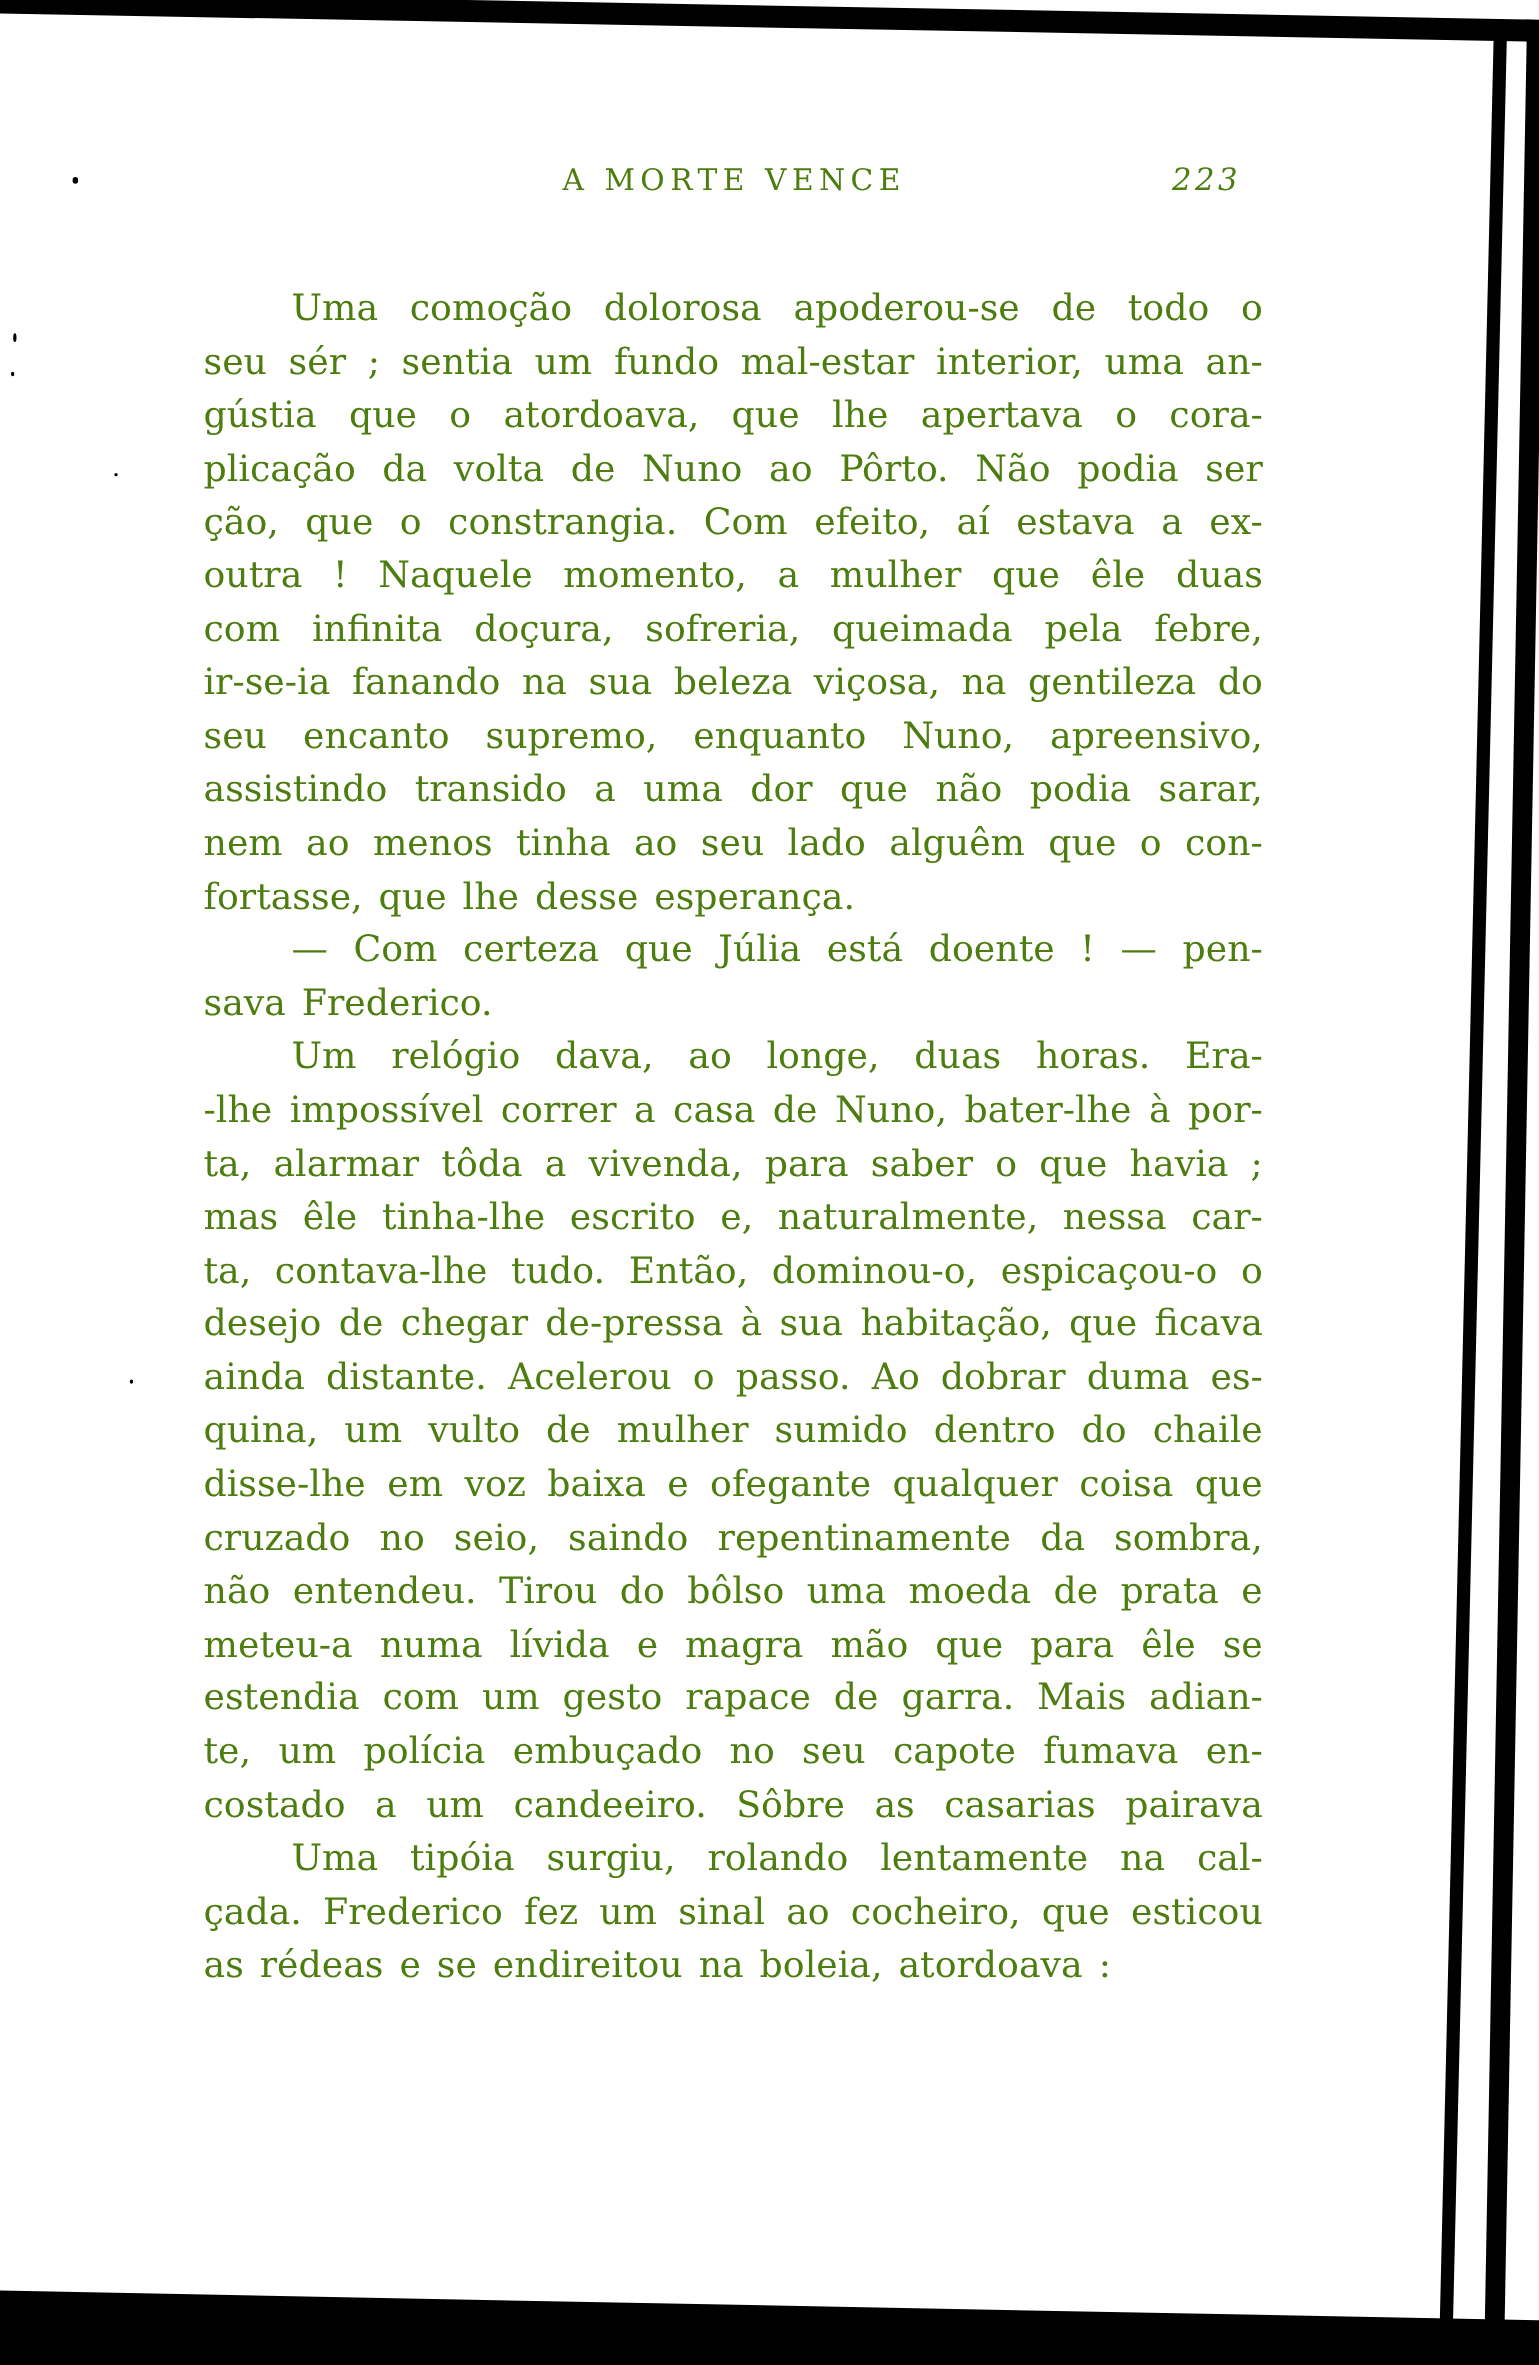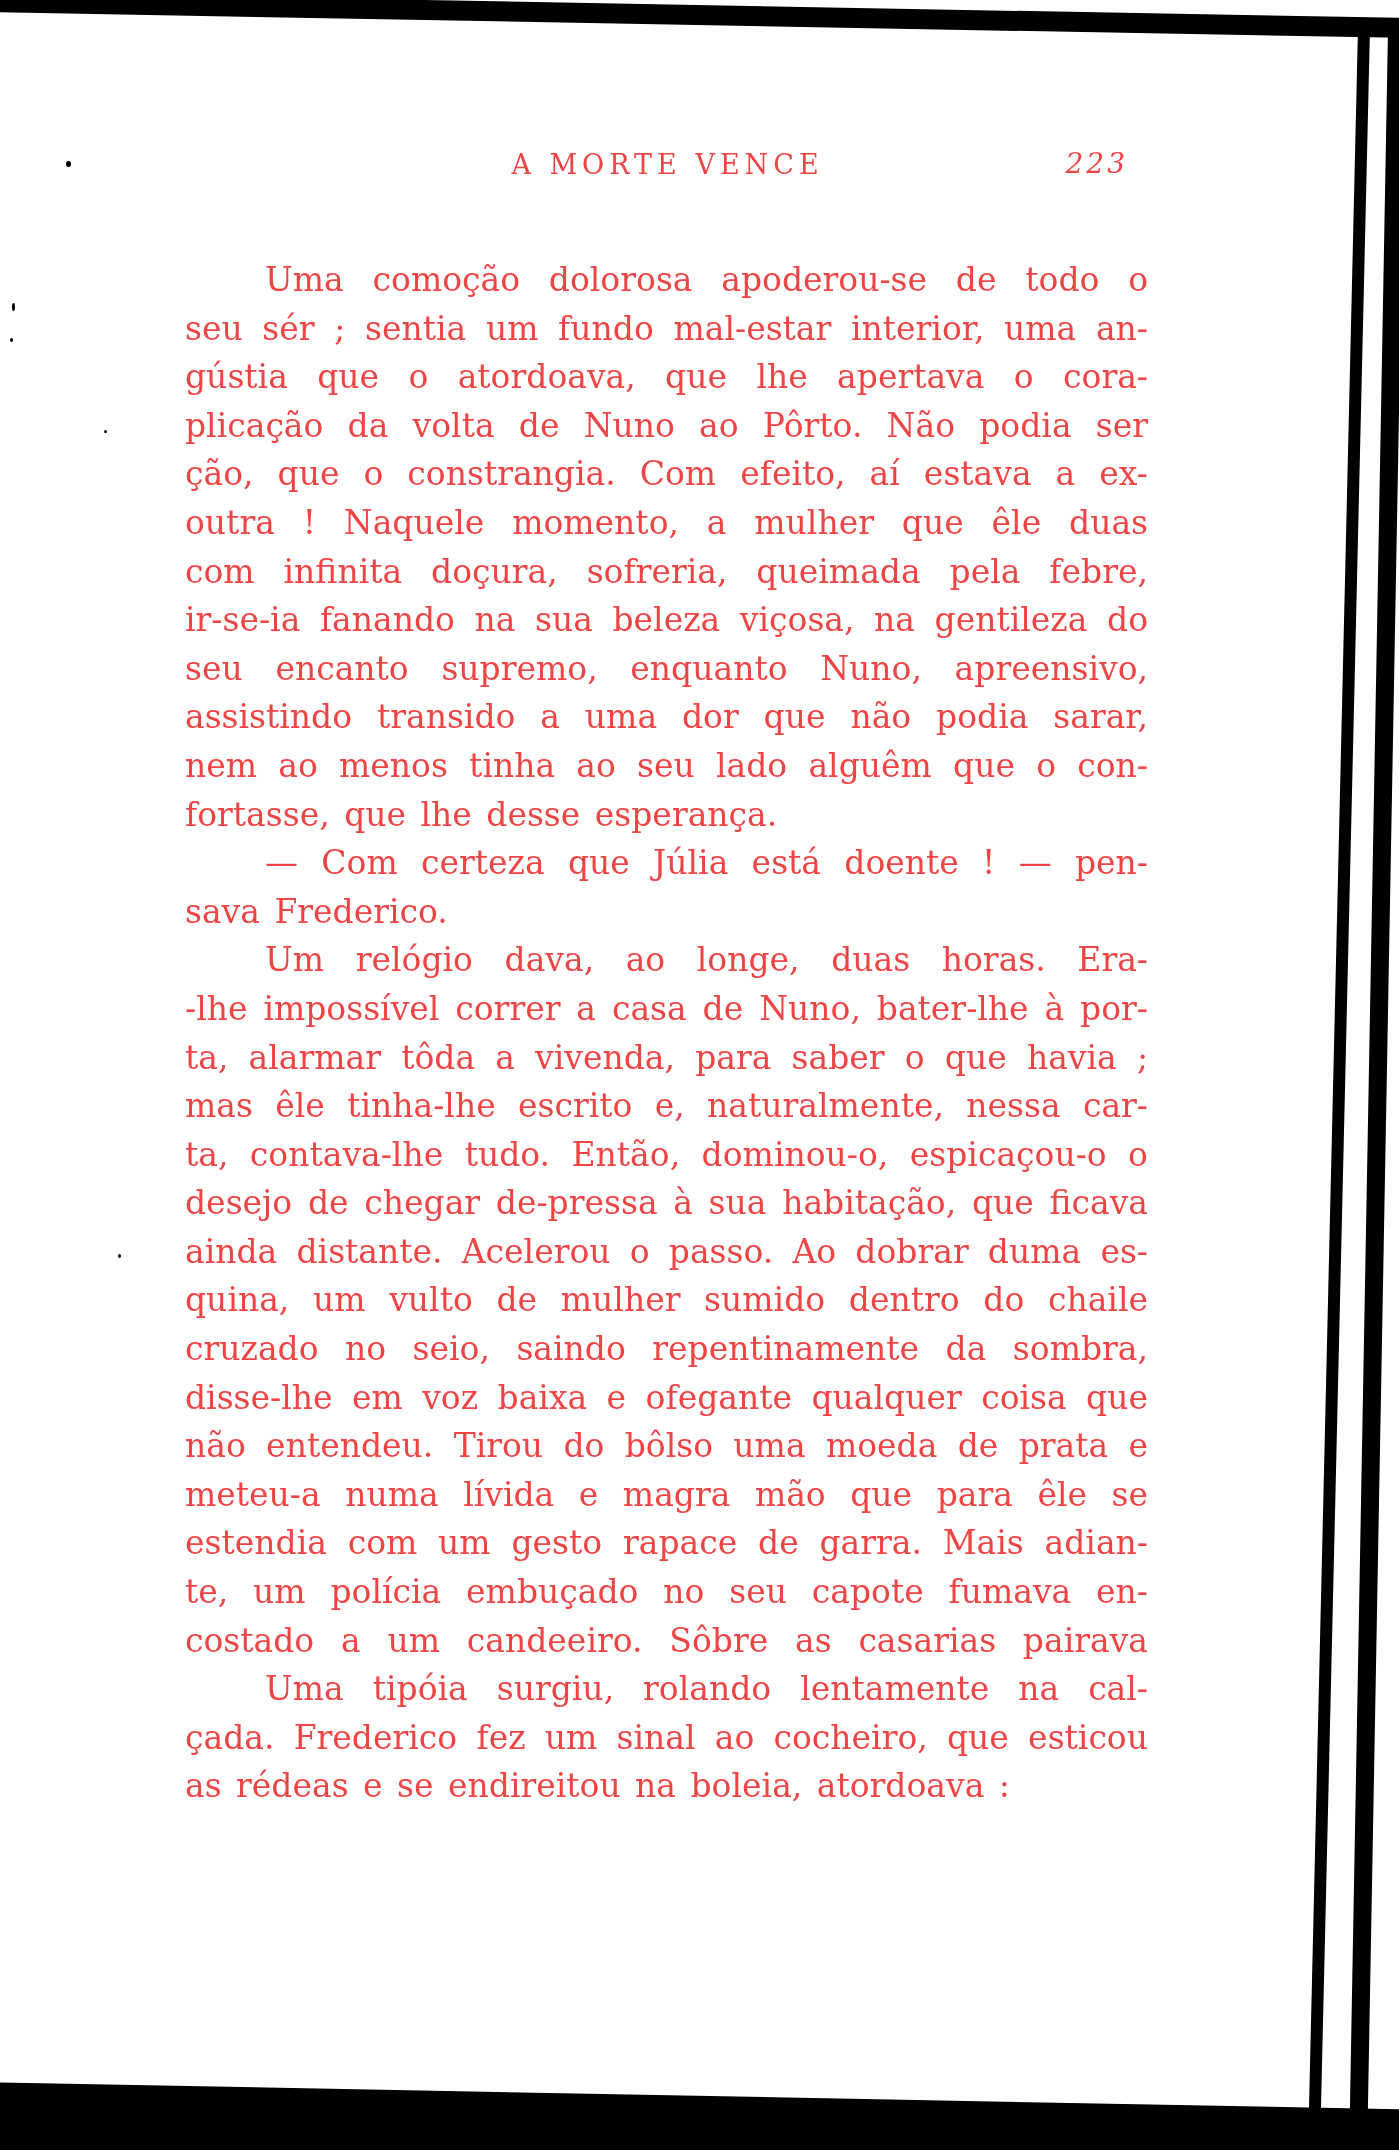--- a/index.html
+++ b/index.html
@@ -3,21 +3,21 @@
 <meta charset="utf-8">
 <style>
   html, body { margin: 0; padding: 0; background: #888; }
   .page {
     position: relative;
     width: 1399px;
     height: 2150px;
     background: #ffffff;
     overflow: hidden;
     font-family: "DejaVu Serif", serif;
-    color: #ef4444;
+    color: #4d7c0f;
   }
 
   
   .artifact { position: absolute; background: #000; }
   .top-bar {
     left: -12px; top: -8px;
     width: 1450px; height: 20px;
     transform: rotate(1.05deg);
     transform-origin: 0 0;
   }
@@ -114,22 +114,22 @@
       <div class="line indent just">— Com certeza que Júlia está doente ! — pen-</div>
       <div class="line">sava Frederico.</div>
       <div class="line indent just">Um relógio dava, ao longe, duas horas. Era-</div>
       <div class="line just">-lhe impossível correr a casa de Nuno, bater-lhe à por-</div>
       <div class="line just">ta, alarmar tôda a vivenda, para saber o que havia ;</div>
       <div class="line just">mas êle tinha-lhe escrito e, naturalmente, nessa car-</div>
       <div class="line just">ta, contava-lhe tudo. Então, dominou-o, espicaçou-o o</div>
       <div class="line just">desejo de chegar de-pressa à sua habitação, que ficava</div>
       <div class="line just">ainda distante. Acelerou o passo. Ao dobrar duma es-</div>
       <div class="line just">quina, um vulto de mulher sumido dentro do chaile</div>
+      <div class="line just">disse-lhe em voz baixa e ofegante qualquer coisa que</div>
       <div class="line just">cruzado no seio, saindo repentinamente da sombra,</div>
-      <div class="line just">disse-lhe em voz baixa e ofegante qualquer coisa que</div>
       <div class="line just">não entendeu. Tirou do bôlso uma moeda de prata e</div>
       <div class="line just">meteu-a numa lívida e magra mão que para êle se</div>
       <div class="line just">estendia com um gesto rapace de garra. Mais adian-</div>
       <div class="line just">te, um polícia embuçado no seu capote fumava en-</div>
       <div class="line just">costado a um candeeiro. Sôbre as casarias pairava</div>
       <div class="line indent just">Uma tipóia surgiu, rolando lentamente na cal-</div>
       <div class="line just">çada. Frederico fez um sinal ao cocheiro, que esticou</div>
       <div class="line">as rédeas e se endireitou na boleia, atordoava :</div>
     </main>
 

